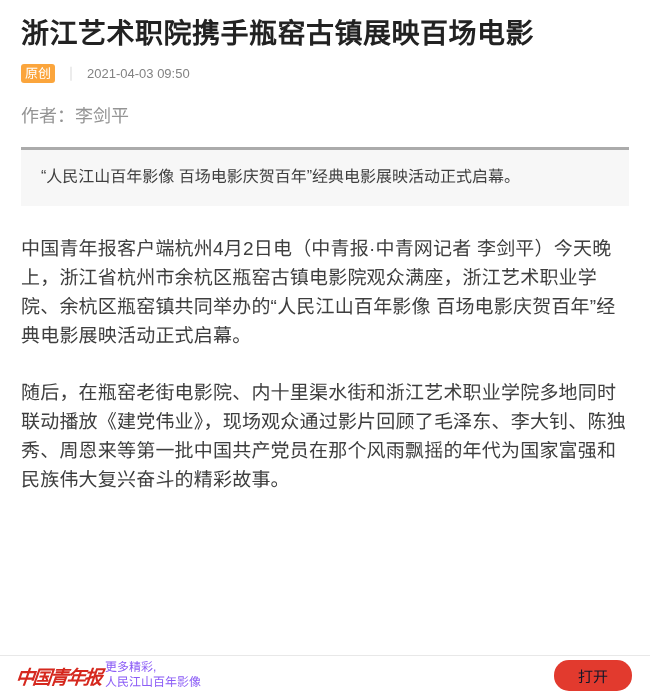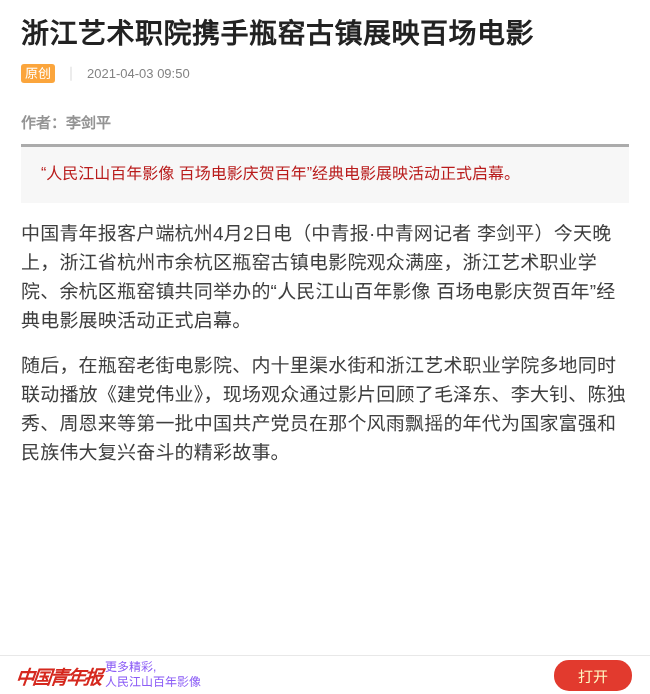--- a/index.html
+++ b/index.html
@@ -30,35 +30,35 @@
     color: #ffffff;
     font-size: 13px;
     line-height: 13px;
     padding: 3px 4px;
     border-radius: 3px;
     flex: 0 0 auto;
   }
   .source { color: #828282; font-size: 15px; }
   .separator { color: #c8c8c8; font-size: 14px; }
   .datetime { color: #828282; font-size: 13px; }
-  .author { margin-top: 28px; color: #949494; font-size: 15px; font-weight: bold; }
+  .author { margin-top: 18px; color: #949494; font-size: 18px; }
   .summary-box {
-    margin-top: 12px;
+    margin-top: 20px;
     background: #F7F7F7;
     border-top: 3px solid #ABABAB;
     padding: 15px 20px 17px 20px;
-    color: #b91c1c;
+    color: #404040;
     font-size: 16px;
     line-height: 24px;
   }
   .body-text p {
     color: #3E3E3E;
     font-size: 19px;
     line-height: 29px;
-    margin-top: 16px;
+    margin-top: 28px;
     letter-spacing: 0.2px;
   }
   .app-banner {
     position: fixed;
     left: 0; bottom: 0;
     width: 650px; height: 39px;
     background: #ffffff;
     border-top: 1px solid #E8E8E8;
     display: flex;
     align-items: center;
@@ -78,21 +78,21 @@
   .promo {
     margin-left: 4px;
     color: #8b5cf6;
     font-size: 12px;
     line-height: 15px;
     flex: 1 1 auto;
   }
   .open-button {
     flex: 0 0 auto;
     background: #E23A2E;
-    color: #fef9c3;
+    color: #0f172a;
     border: none;
     font-size: 15px;
     padding: 5px 24px;
     border-radius: 15px;
     cursor: pointer;
     font-family: inherit;
   }
 </style>
 </head>
 <body>

